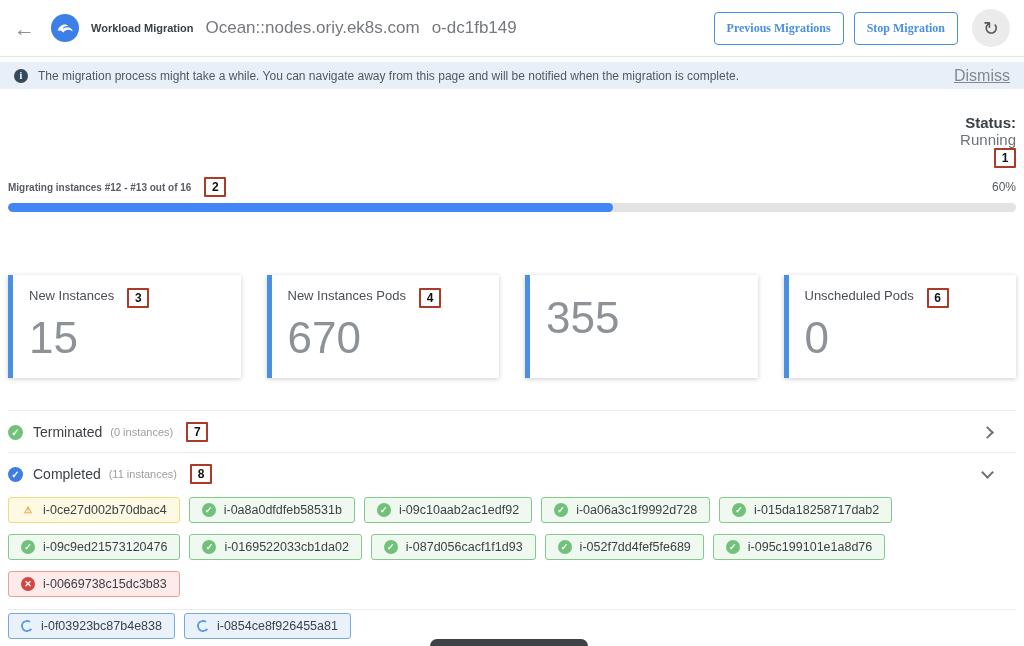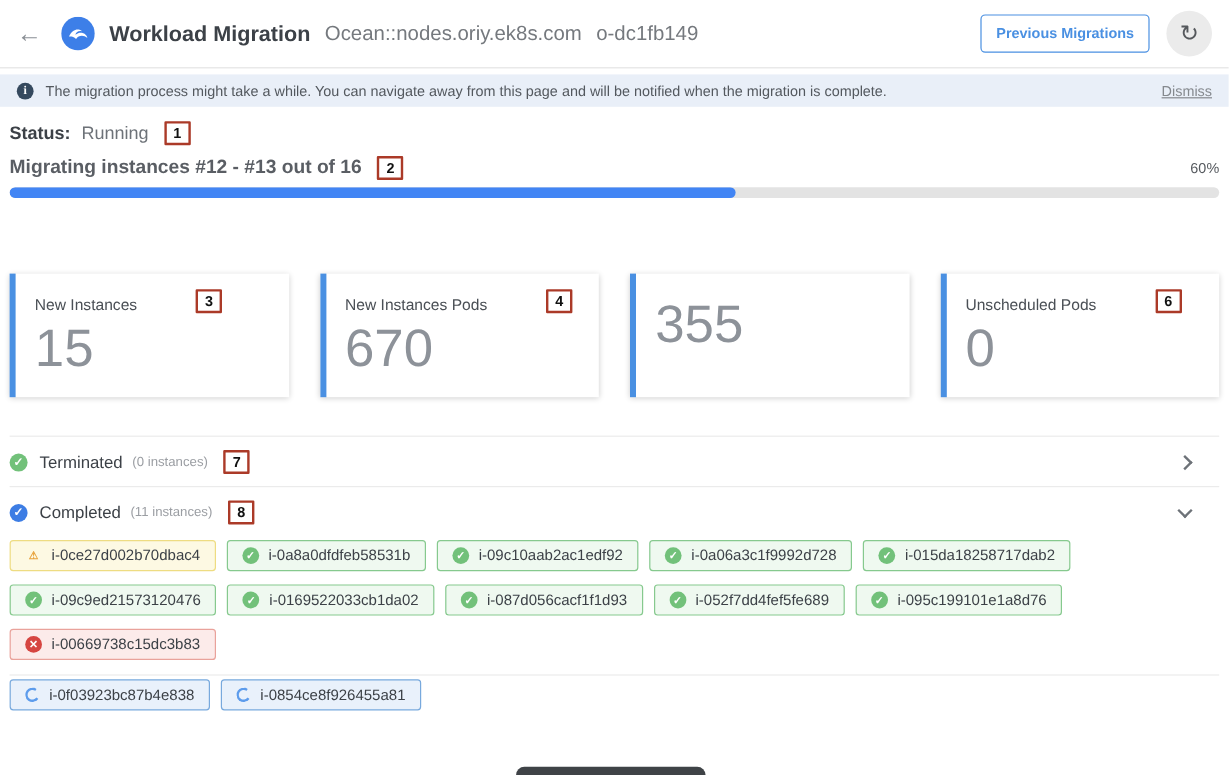--- a/index.html
+++ b/index.html
@@ -4,62 +4,62 @@
 <style>
   * { margin:0; padding:0; box-sizing:border-box; }
   html,body { width:1024px; height:646px; overflow:hidden; background:#fff;
     font-family:"Liberation Sans", sans-serif; color:#3c4147; position:relative; }
 
   
   .header { display:flex; align-items:center; height:57px; padding:0 14px;
     border-bottom:1px solid #e4e4e4; }
   .back { font-size:21px; color:#8b9096; margin-right:16px; cursor:pointer; line-height:1; }
   .logo { width:28px; height:28px; margin-right:12px; flex:none; }
-  .title { font-size:18px; font-weight:bold; color:#3c4147; margin-right:12px; white-space:nowrap; }
+  .title { font-size:11px; font-weight:bold; color:#3c4147; margin-right:12px; white-space:nowrap; }
   .subtitle { font-size:17px; color:#75797e; margin-right:12px; white-space:nowrap; }
   .res-id { font-size:17px; color:#75797e; white-space:nowrap; }
   .hbtns { margin-left:auto; display:flex; align-items:center; gap:10px; }
   .btn { background:#fff; border:1px solid #4a90e2; color:#4a90e2; font-weight:bold;
     font-size:12px; padding:8px 12px; border-radius:4px; cursor:pointer;
-    font-family:Liberation Sans, sans-serif; white-space:nowrap;text-align:center; }
+    font-family:Liberation Serif, serif; white-space:nowrap;text-align:center; }
   .refresh { width:38px; height:38px; border-radius:50%; background:#ebebeb; border:none;
     color:#55585c; font-size:19px; cursor:pointer; display:flex; align-items:center;
     justify-content:center; margin-left:4px; }
 
   
   .banner { margin-top:5px; background:#e9eff8; height:27px; display:flex;
     align-items:center; padding:0 14px; }
   .info-ic { width:14px; height:14px; border-radius:50%; background:#35495e; color:#fff;
     font-size:10px; font-weight:bold; display:flex; align-items:center; justify-content:center;
     margin-right:10px; flex:none; font-family:"Liberation Serif", serif; }
   .banner-text { font-size:12px; color:#53585e; }
-  .dismiss { margin-left:auto; font-size:12px; color:#85898e; text-decoration:underline; cursor:pointer; }
+  .dismiss { margin-left:auto; font-size:16px; color:#85898e; text-decoration:underline; cursor:pointer; }
 
   
   .content { padding:0 8px; }
-  .status-row { display:flex; align-items:center; margin-top:12px; }
+  .status-row { display:flex; align-items:flex-end; margin-top:25px;flex-direction:column; }
   .status-label { font-size:15px; font-weight:bold; color:#3c4147; }
   .status-value { font-size:15px; color:#6d7278; margin-left:9px; }
   .mig-row { display:flex; align-items:center; margin-top:9px; }
-  .mig-text { font-size:16px; font-weight:bold; color:#5a5e64; }
+  .mig-text { font-size:10px; font-weight:bold; color:#5a5e64; }
   .pct { margin-left:auto; font-size:12px; color:#55595e; }
   .pbar { margin-top:6px; height:9px; background:#e3e3e3; border-radius:5px; overflow:hidden; }
   .pfill { height:100%; background:#4285f4; border-radius:5px; }
 
   
   .marker { display:inline-flex; align-items:center; justify-content:center;
     min-width:22px; height:20px; padding:0 5px; border:2px solid #ab3a28;
     background:#fff; color:#111; font-size:12px; font-weight:bold; margin-left:13px;
     border-radius:1px; flex:none; }
 
   
   .cards { display:flex; gap:26px; margin-top:63px; }
   .card { flex:1; background:#fff; border-left:5px solid #4a90e2;
     box-shadow:0 1px 5px rgba(0,0,0,.2); padding:13px 16px 16px; }
-  .card-top { display:flex; align-items:flex-end;gap:36px; }
+  .card-top { display:flex; align-items:flex-start; }
   .card-label { font-size:13px; color:#4a4f55; }
   .card-value { font-size:44px; color:#8d9299; margin-top:6px; line-height:1.1; }
 
   
   .sections { margin-top:32px; }
   .rule { border-top:1px solid #ebebeb; }
   .sec-header { display:flex; align-items:center; padding:11px 0 10px; cursor:pointer; }
   .sec-title { font-size:14px; font-weight:normal; color:#3c4147; margin-left:10px; }
   .sec-count { font-size:11px; color:#9b9ea3; margin-left:8px; }
   .chev { width:9px; height:9px; border-right:2px solid #6d7278; border-bottom:2px solid #6d7278;
@@ -98,20 +98,21 @@
   <span class="back">←</span>
   <svg class="logo" viewBox="0 0 28 28">
     <circle cx="14" cy="14" r="14" fill="#3d7fe8"></circle>
     <path d="M6.5 16.5 C9 10.5, 14.5 9, 17.5 12.2 C15 11.3, 12.3 12.6, 11.8 15 C16 11.6, 21 13.6, 21.8 17.6 C18.4 14.6, 14.4 15.4, 12.4 18.4 C10.4 16.4, 8.4 16.4, 6.5 16.5 Z" fill="#ffffff"></path>
   </svg>
   <span class="title">Workload Migration</span>
   <span class="subtitle">Ocean::nodes.oriy.ek8s.com</span>
   <span class="res-id">o-dc1fb149</span>
   <div class="hbtns">
     <button class="btn">Previous Migrations</button>
+    <button class="btn">Stop Migration</button>
     <button class="refresh">
         <span>↻</span>
       </button>
   </div>
 </div>
 
 <div class="banner">
   <span class="info-ic">i</span>
   <span class="banner-text">The migration process might take a while. You can navigate away from this page and will be notified when the migration is complete.</span>
   <span class="dismiss">Dismiss</span>

